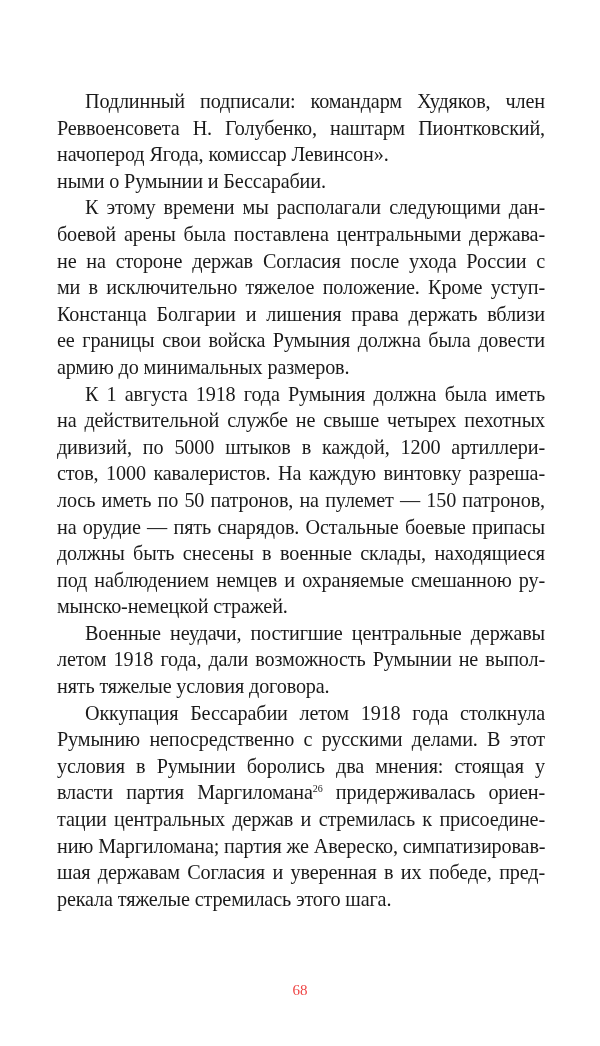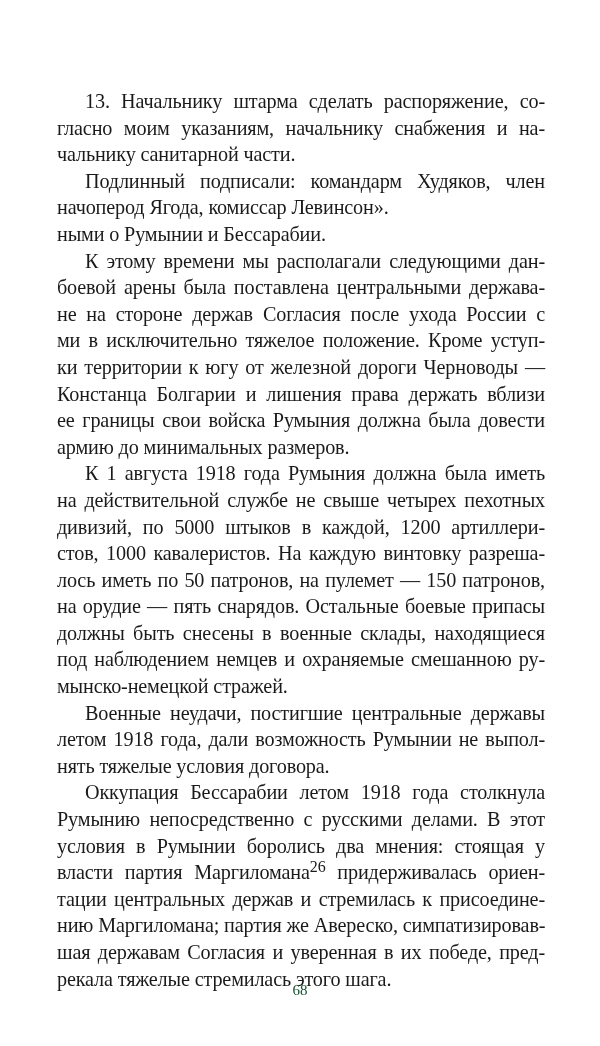--- a/index.html
+++ b/index.html
@@ -33,60 +33,55 @@
       display: block;
       text-align: justify;
       text-align-last: justify;
       white-space: nowrap;
       height: 26.6px;
     }
     .line.first { padding-left: 28px; }
     .line.last { text-align-last: left; }
     .para .line { text-indent: 0; }
     sup {
-      font-size: 16px;
+      font-size: 10px;
       line-height: 0;
       vertical-align: 7px;
     }
     .page-number {
       position: absolute;
       left: 0;
       width: 600px;
       top: 982px;
       text-align: center;
       font-size: 15px;
-      color: #14532d;
+      color: #ef4444;
     }
   </style>
 </head>
 <body>
 
 <div class="page">
 
-  <p class="para">
-    <span class="line first">13. Начальнику штарма сделать распоряжение, со-</span>
-    <span class="line">гласно моим указаниям, начальнику снабжения и на-</span>
-    <span class="line last">чальнику санитарной части.</span>
-  </p>
 
   <p class="para">
     <span class="line first">Подлинный подписали: командарм Худяков, член</span>
+    <span class="line">Реввоенсовета Н. Голубенко, наштарм Пионтковский,</span>
     <span class="line last">начоперод Ягода, комиссар Левинсон».</span>
   </p>
 
   <p class="para">
     <span class="line last">ными о Румынии и Бессарабии.</span>
     <span class="line first">К этому времени мы располагали следующими дан-</span>
   </p>
 
   <p class="para">
     <span class="line">боевой арены была поставлена центральными держава-</span>
     <span class="line">не на стороне держав Согласия после ухода России с</span>
     <span class="line">ми в исключительно тяжелое положение. Кроме уступ-</span>
-    <span class="line">ки территории к югу от железной дороги Черноводы —</span>
     <span class="line">Констанца Болгарии и лишения права держать вблизи</span>
     <span class="line">ее границы свои войска Румыния должна была довести</span>
     <span class="line last">армию до минимальных размеров.</span>
   </p>
 
   <p class="para">
     <span class="line first">К 1 августа 1918 года Румыния должна была иметь</span>
     <span class="line">на действительной службе не свыше четырех пехотных</span>
     <span class="line">дивизий, по 5000 штыков в каждой, 1200 артиллери-</span>
     <span class="line">стов, 1000 кавалеристов. На каждую винтовку разреша-</span>

